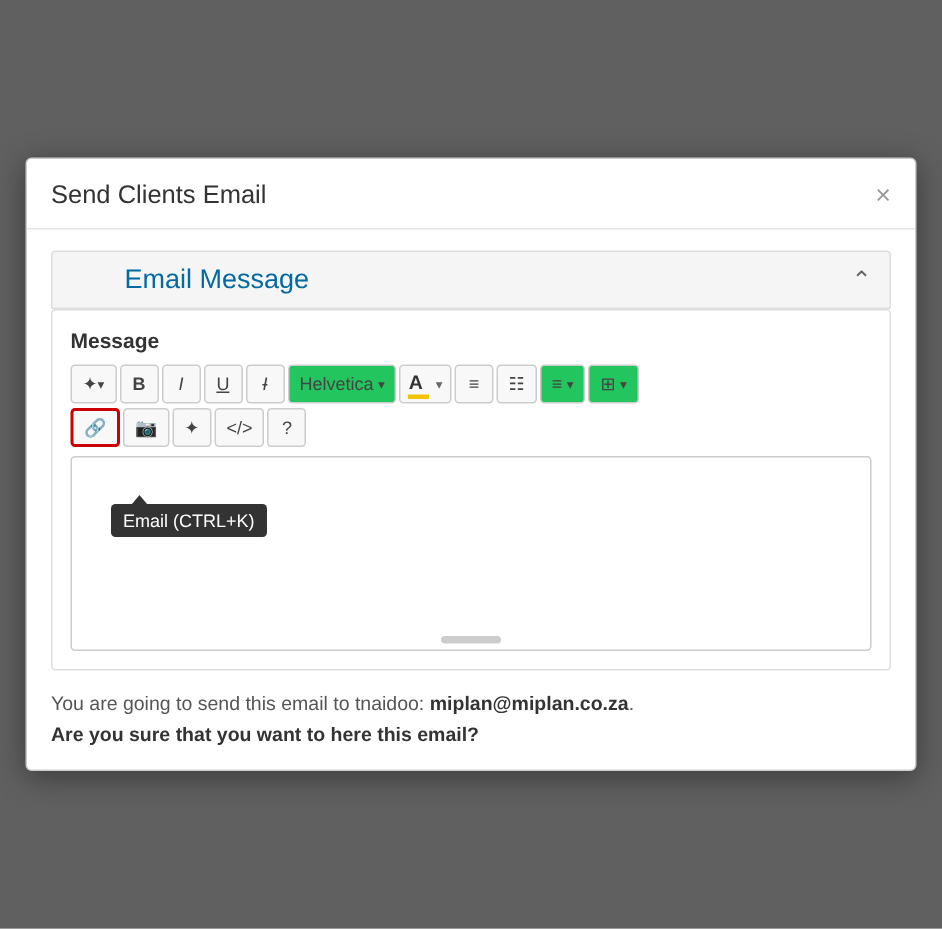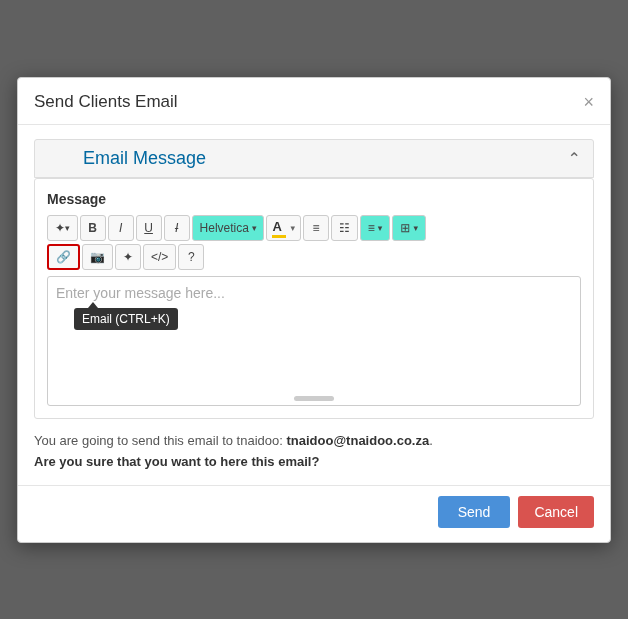--- a/index.html
+++ b/index.html
@@ -112,21 +112,21 @@
     }
     .tb-btn.active-outline {
       border: 2px solid #cc0000;
     }
     .tb-btn-dropdown {
       display: inline-flex;
       align-items: center;
       gap: 3px;
       height: 26px;
       padding: 0 7px;
-      background: #5eead4;
+      background: #22c55e;
       border: 1px solid #ccc;
       border-radius: 3px;
       cursor: pointer;
       font-size: 12px;
       color: #444;
     }
     .font-color-btn {
       display: inline-flex;
       align-items: center;
       gap: 2px;
@@ -310,29 +310,24 @@
             <span>?</span>
           </button>
         </div>
       </div>
 
       <div class="tooltip-box">
         <span>Email (CTRL+K)</span>
       </div>
 
       <div class="editor-area">
-        <span>Enter your message here...</span>
         <div class="editor-scrollbar"></div>
       </div>
     </div>
 
     <div class="info-text">
       <span>You are going to send this email to tnaidoo:</span>
-      <strong><span>tnaidoo@tnaidoo.co.za</span></strong><span>.</span>
+      <strong><span>miplan@miplan.co.za</span></strong><span>.</span>
     </div>
     <div class="confirm-text">Are you sure that you want to here this email?</div>
   </div>
 
-  <div class="modal-footer">
-    <button class="btn-send">Send</button>
-    <button class="btn-cancel">Cancel</button>
-  </div>
 </div>
 
 </body></html>

